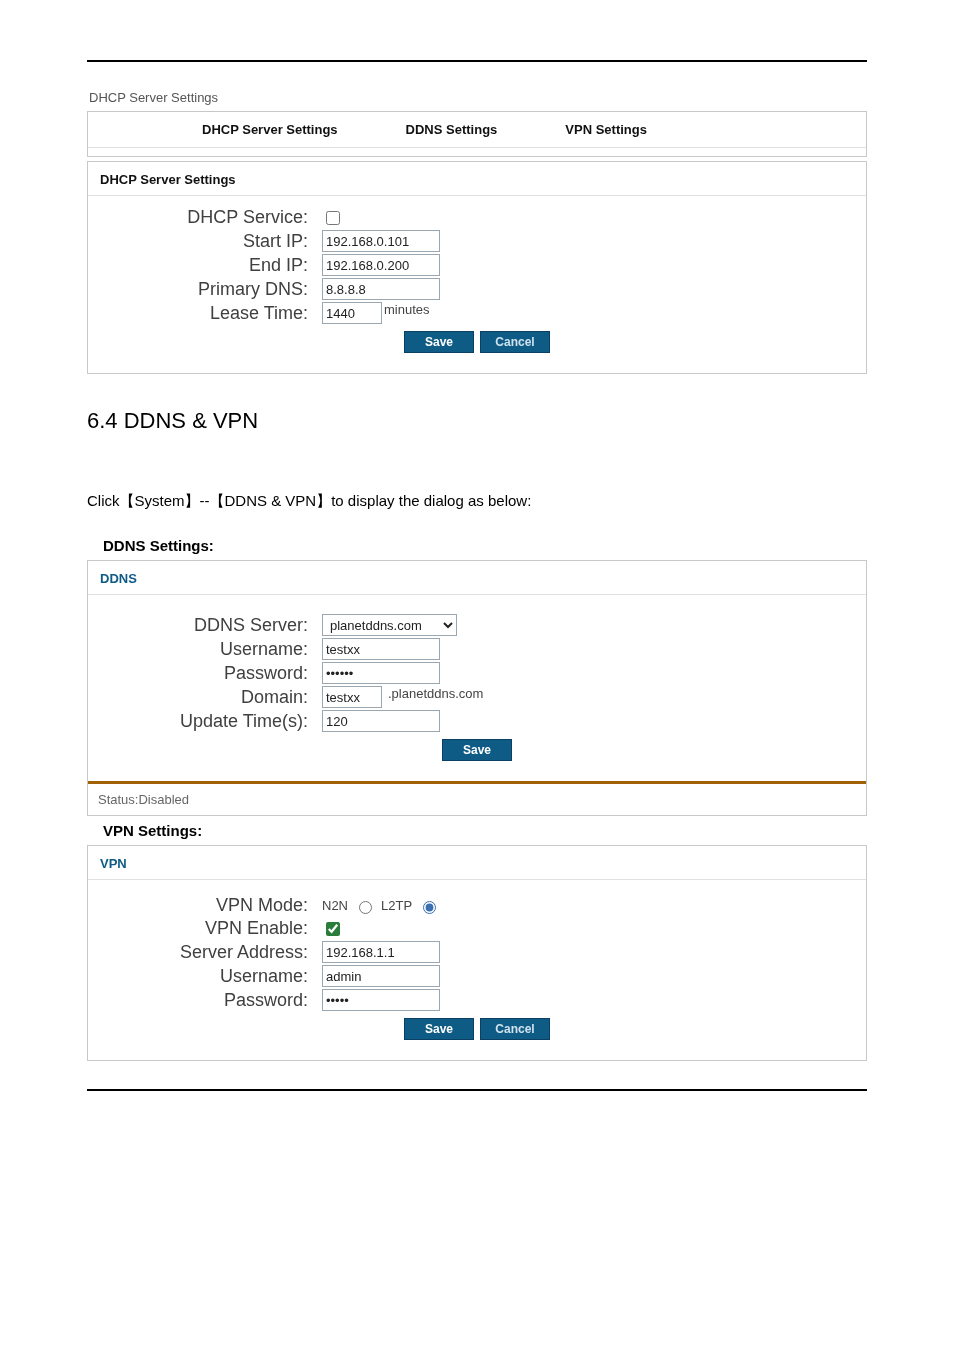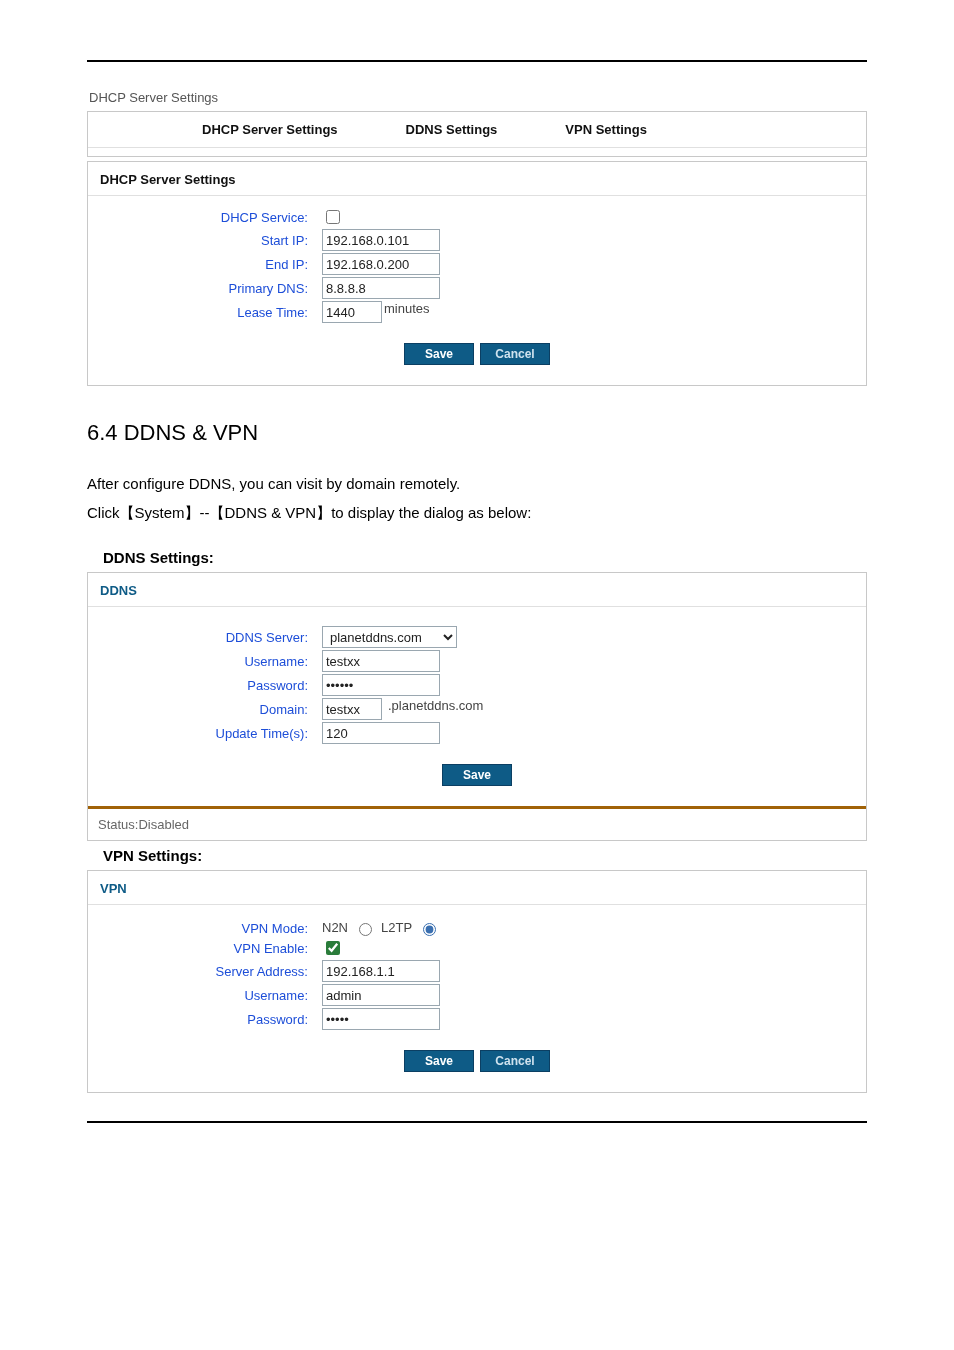--- a/index.html
+++ b/index.html
@@ -57,22 +57,22 @@
     padding: 10px 0 10px 0;
   }
   .row {
     display: flex;
     align-items: center;
     padding: 1px 0;
   }
   .lbl {
     flex: 0 0 220px;
     text-align: right;
-    color: #1d4ed8;
-    font-size: 13px;
+    color: #404040;
+    font-size: 18px;
     padding-right: 14px;
   }
   .val {
     flex: 1 1 auto;
     display: flex;
     gap: 6px;
   }
   input[type="text"], input[type="password"], select {
     border: 1px solid #9aa7b0;
     font-size: 13px;
@@ -107,21 +107,20 @@
     justify-content: center;
     min-width: 52px;
     height: 20px;
     font-size: 12px;
     font-weight: bold;
     border: 1px solid #0b3f63;
     color: #fff;
     background: #0e5b86;
     padding: 0 8px;
     cursor: default;
-    margin-top: 13px;
   }
   .btn.cancel {
     color: #cfe2ee;
   }
   h2.sec {
     font-size: 22px;
     font-weight: normal;
     margin: 34px 0 24px 0;
     color: #000;
   }
@@ -203,21 +202,21 @@
       <div class="btnrow">
         <div class="btn">Save</div>
         <div class="btn cancel">Cancel</div>
       </div>
     </div>
   </div>
 
   <h2 class="sec">6.4 DDNS &amp; VPN</h2>
 
   <p class="body">
-    <span>After configure DDNS, you can visit by domain remotely.</span><br>
+    <br>
     <span>Click【System】--【DDNS &amp; VPN】to display the dialog as below:</span>
   </p>
 
   <div class="strong">DDNS Settings:</div>
 
   <div class="panel">
     <div class="section-title" style="color:#0e5b86">DDNS</div>
     <div class="form-block" style="padding-top:18px">
       <div class="row">
         <div class="lbl">DDNS Server:</div>

